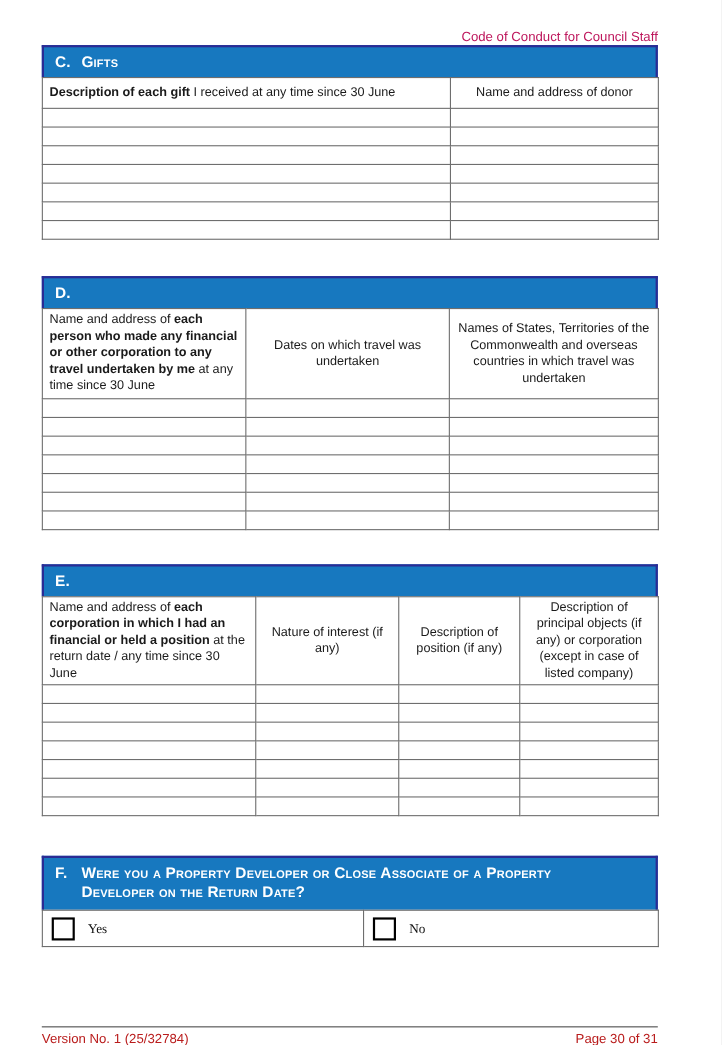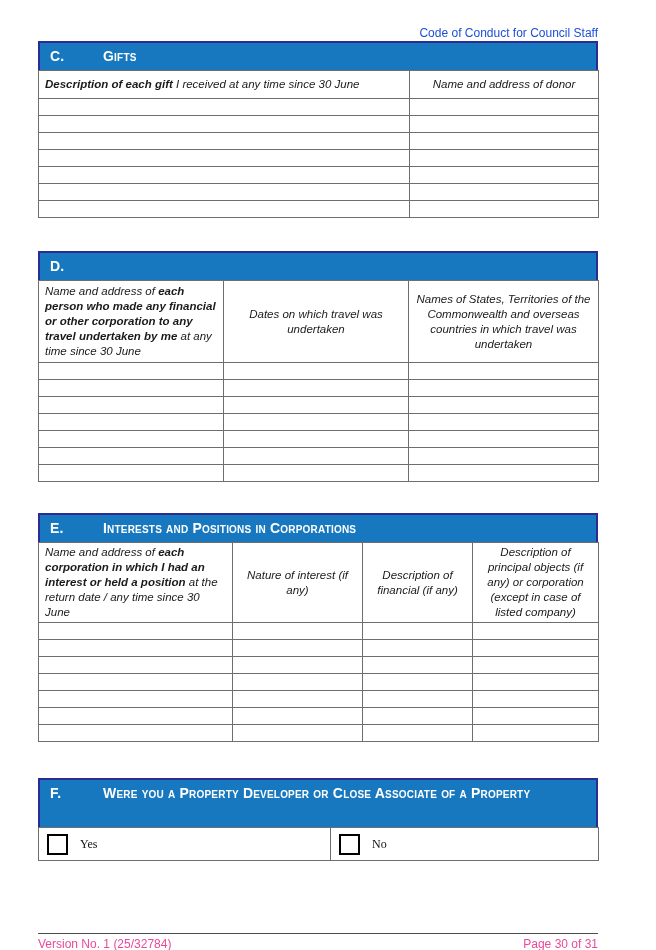--- a/index.html
+++ b/index.html
@@ -9,56 +9,56 @@
     background:#ffffff;
     font-family:"Liberation Sans","DejaVu Sans",sans-serif;
     overflow:hidden;
     margin:0 auto;
   }
   .content{position:absolute;left:38px;top:0;width:560px;}
   .doc-header{
     margin-top:26px;
     text-align:right;
     font-size:12px;
-    color:#1d4ed8;
+    color:#be185d;
   }
   
   .banner{
     box-sizing:border-box;
     background:#1778bf;
     border:2px solid #2b2b94;
     border-bottom:none;
     color:#ffffff;
     font-weight:bold;
     font-variant:small-caps;
     font-size:14px;
     letter-spacing:.2px;
     display:flex;
     align-items:flex-start;
     padding:5px 8px 4px 10px;
     min-height:29px;
   }
   .banner .prefix{width:24px;flex:0 0 24px;}
-  .banner .btitle{flex:1;margin-left:29px;}
+  .banner .btitle{flex:1;}
   
   table.grid{
     border-collapse:collapse;
     table-layout:fixed;
     width:560px;
     font-size:11.5px;
     color:#1a1a1a;
   }
   table.grid td{
     border:1px solid #6e6e6e;
     padding:2px 6px;
     vertical-align:middle;
     box-sizing:border-box;
   }
   table.grid{border:1px solid #4a4a4a;}
-  table.grid thead td{line-height:15px;font-style:italic;}
+  table.grid thead td{line-height:15px;}
   td.left{text-align:left;padding-left:8px;}
   td.ctr{text-align:center;}
   .b{font-weight:bold;}
   tr.empty{height:17px;}
   tr.hdr-c{height:28px;}
   tr.hdr-d{height:82px;}
   tr.hdr-e{height:80px;}
   
   #sec-c{margin-top:1px;}
   #sec-d{margin-top:33px;}
@@ -80,21 +80,21 @@
   
   .doc-footer{
     position:absolute;
     left:38px;top:933px;
     width:560px;
     border-top:1px solid #4c4c4c;
     padding-top:3px;
     display:flex;
     justify-content:space-between;
     font-size:12px;
-    color:#ec4899;
+    color:#b91c1c;
   }
 </style>
 </head>
 <body>
 
 <div class="page">
   <div class="content">
 
     <div class="doc-header">
       <span>Code of Conduct for Council Staff</span>
@@ -206,36 +206,35 @@
               <td></td>
               <td></td>
             </tr>
           </tbody>
       </table>
     </section>
 
     <section id="sec-e">
       <div class="banner">
         <span class="prefix">E.</span>
-        <span class="btitle">Interests and Positions in Corporations</span>
       </div>
       <table class="grid">
         <colgroup>
             <col style="width:194px">
             <col style="width:130px">
             <col style="width:110px">
             <col style="width:126px">
           </colgroup>
         <thead>
           <tr class="hdr-e">
             <td class="left">
-              <span>Name and address of </span><span class="b">each corporation in which I had an interest or held a position</span><span> at the return date / any time since 30 June</span>
+              <span>Name and address of </span><span class="b">each corporation in which I had an financial or held a position</span><span> at the return date / any time since 30 June</span>
             </td>
             <td class="ctr">Nature of interest (if any)</td>
-            <td class="ctr">Description of financial (if any)</td>
+            <td class="ctr">Description of position (if any)</td>
             <td class="ctr">Description of principal objects (if any) or corporation (except in case of listed company)</td>
           </tr>
         </thead>
         <tbody>
             <tr class="empty">
               <td></td>
               <td></td>
               <td></td>
               <td></td>
             </tr>
@@ -277,20 +276,21 @@
             </tr>
           </tbody>
       </table>
     </section>
 
     <section id="sec-f">
       <div class="banner">
         <span class="prefix">F.</span>
         <span class="btitle">
           <span>Were you a Property Developer or Close Associate of a Property</span><br>
+          <span>Developer on the  Return Date?</span>
         </span>
       </div>
       <table class="grid">
         <colgroup>
             <col style="width:292px">
             <col style="width:268px">
           </colgroup>
         <tbody>
           <tr class="choice-row">
             <td>

